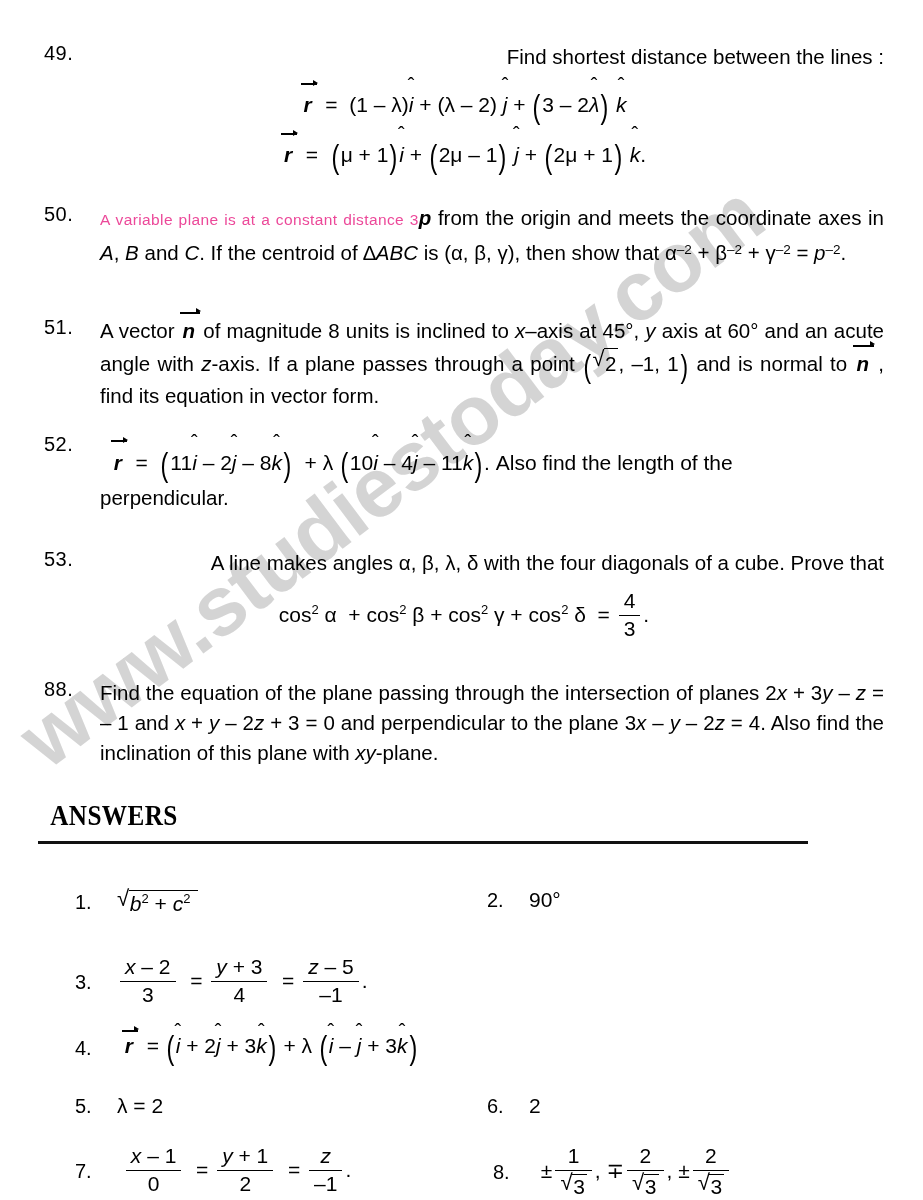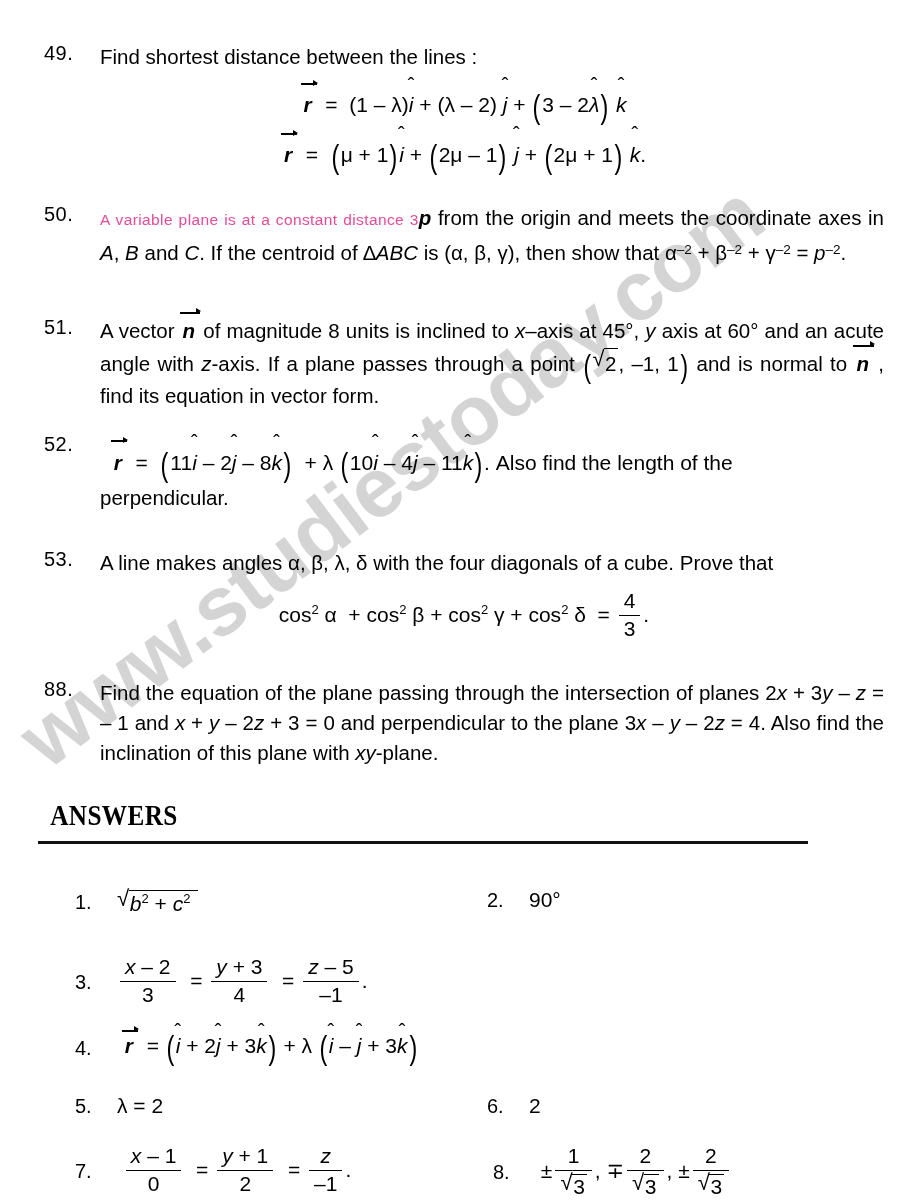--- a/index.html
+++ b/index.html
@@ -61,21 +61,21 @@
     font-size: 20px;
     font-weight: normal;
     letter-spacing: 0.5px;
   }
   .qbody {
     margin-left: 56px;
     font-size: 20.5px;
     line-height: 30px;
     text-align: justify;
   }
-  .qbody.nojustify { text-align: left; }
+  .qbody.nojustify { text-align: right; }
 
   .mono {
     font-family: Liberation Sans, sans-serif;
     font-size: 15.5px;
     letter-spacing: 0.4px;
     color: #ec4899;
   }
 
   .eq {
     text-align: center;

